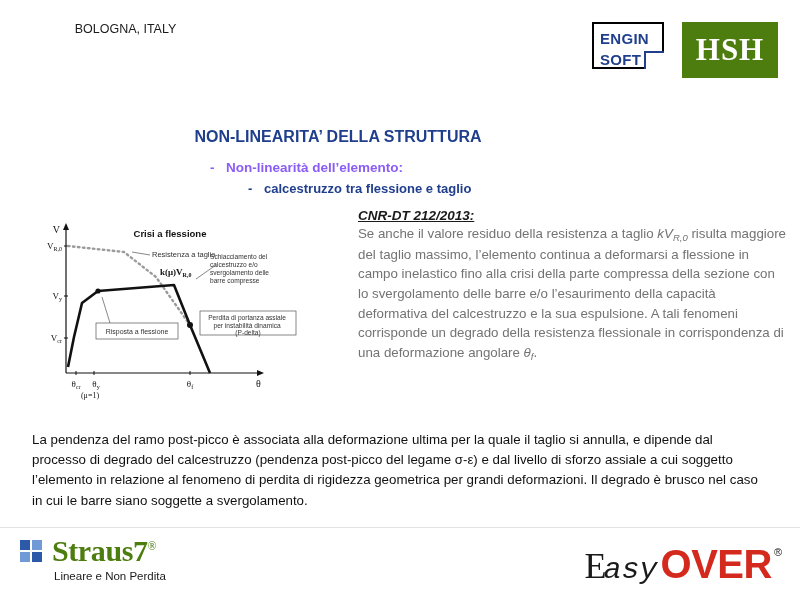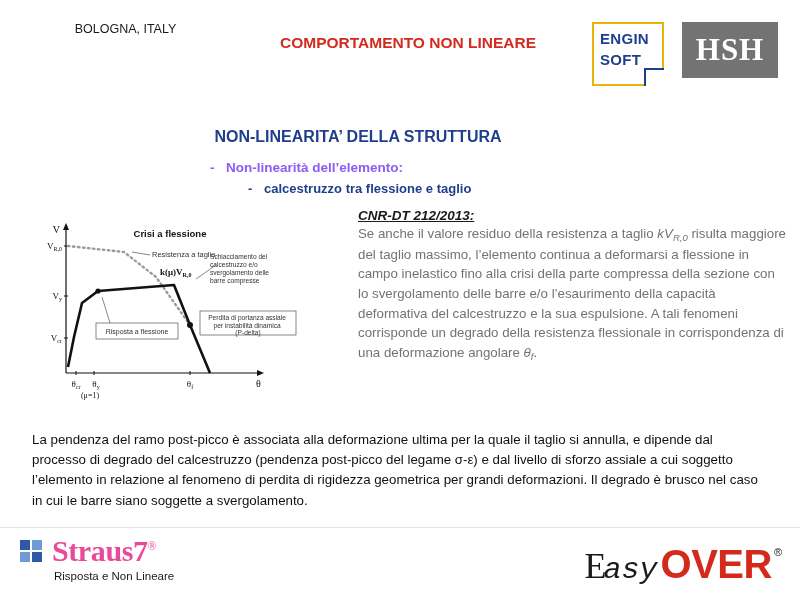--- a/index.html
+++ b/index.html
@@ -59,22 +59,22 @@
     font-size: 15.5px;
     line-height: 1.4;
   }
 
   
   .enginsoft-logo {
     position: absolute;
     left: 592px;
     top: 22px;
     width: 72px;
-    height: 64px;
-    border: 2px solid #eab308;
+    height: 47px;
+    border: 2px solid #000000;
     box-sizing: border-box;
   }
   .enginsoft-logo .l1,
   .enginsoft-logo .l2 {
     position: absolute;
     left: 6px;
     font-weight: bold;
     color: #1f3e8c;
     font-size: 15px;
     letter-spacing: .3px;
@@ -92,42 +92,41 @@
     border-top: 2px solid #1f3e8c;
   }
 
   
   .hsh-logo {
     position: absolute;
     left: 682px;
     top: 22px;
     width: 96px;
     height: 56px;
-    background: #737373;
+    background: #4d7c0f;
     color: #ffffff;
     font-weight: bold;
     font-size: 31px;
     display: flex;
     align-items: center;
     justify-content: center;
     letter-spacing: 1px;
     font-family: "Liberation Serif", serif;
   }
 
   
   .section-title {
     position: absolute;
     left: 0;
     top: 128px;
     width: 676px;
     text-align: center;
     font-size: 16px;
     font-weight: bold;
     color: #1f3e8c;
-    padding-left: 20px;
   }
   .bullet1 {
     position: absolute;
     left: 210px;
     top: 160px;
     font-size: 13.5px;
     font-weight: bold;
     color: #8b5cf6;
   }
   .bullet2 {
@@ -230,21 +229,21 @@
   .straus-squares i:nth-child(2) { left: 12px; top: 0;  background:#6f9ad6; }
   .straus-squares i:nth-child(3) { left: 0;    top: 12px; background:#6f9ad6; }
   .straus-squares i:nth-child(4) { left: 12px; top: 12px; }
   .straus-name {
     position: absolute;
     left: 32px;
     top: 0;
     font-family: "Liberation Serif", serif;
     font-weight: bold;
     font-size: 30px;
-    color: #ec4899;
+    color: #4d7c0f;
     letter-spacing: -.4px;
   }
   .straus-name sup {
     font-size: 12px;
     font-weight: normal;
     vertical-align: super;
   }
   .straus-tag {
     position: absolute;
     left: 34px;
@@ -295,21 +294,20 @@
 <body>
 
 <div class="slide">
 
   <div class="header">
     <div class="conf-block">
       <div class="conf-line">BOLOGNA, ITALY</div>
     </div>
 
     <div class="main-title">
-      <div>COMPORTAMENTO NON LINEARE</div>
     </div>
 
     <div class="enginsoft-logo">
       <div class="l1">ENGIN</div>
       <div class="l2">SOFT</div>
       <div class="corner"></div>
     </div>
 
     <div class="hsh-logo">HSH</div>
   </div>
@@ -395,21 +393,21 @@
   <div class="footer-line"></div>
   <div class="footer">
     <div class="straus-logo">
       <div class="straus-squares">
         <i></i>
           <i></i>
           <i></i>
           <i></i>
       </div>
       <div class="straus-name"><span>Straus7</span><sup>®</sup></div>
-      <div class="straus-tag">Risposta e Non Lineare</div>
+      <div class="straus-tag">Lineare e Non Perdita</div>
     </div>
 
     <div class="easyover">
       <span class="eo-e">E</span>
       <span class="eo-easy">asy</span>
       <span class="eo-over">OVER</span>
       <span class="eo-reg">®</span>
     </div>
   </div>
 

